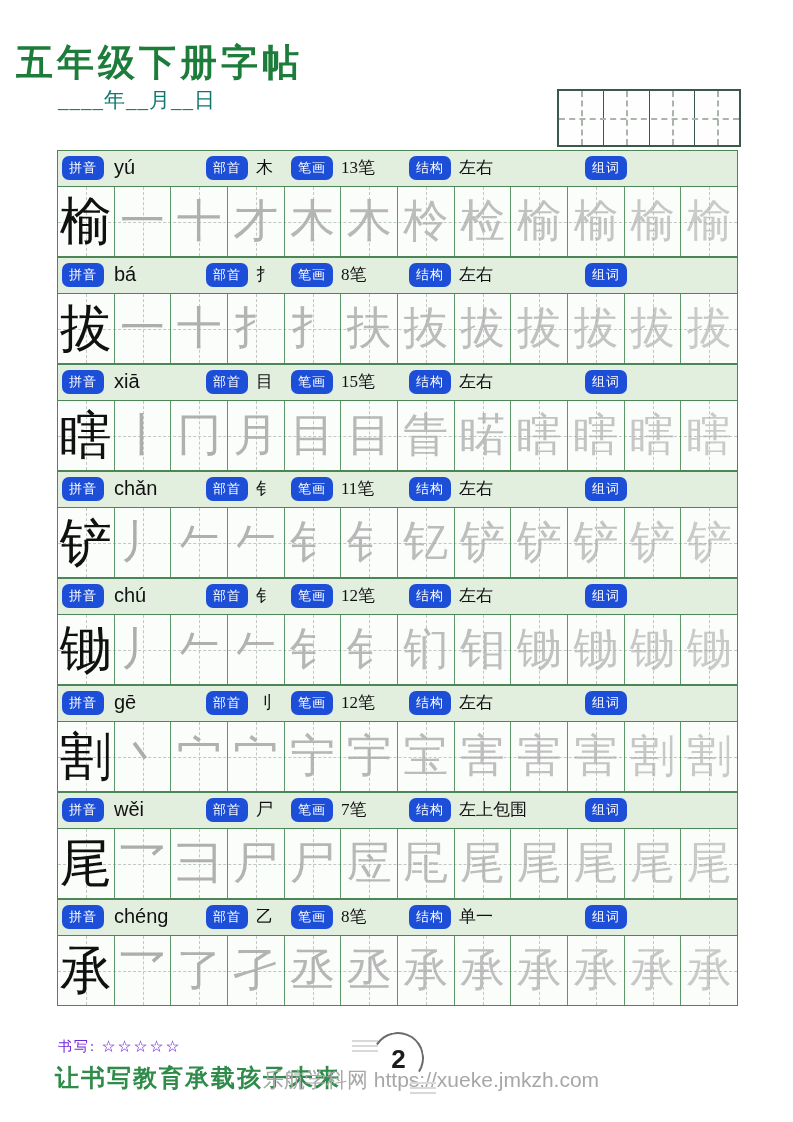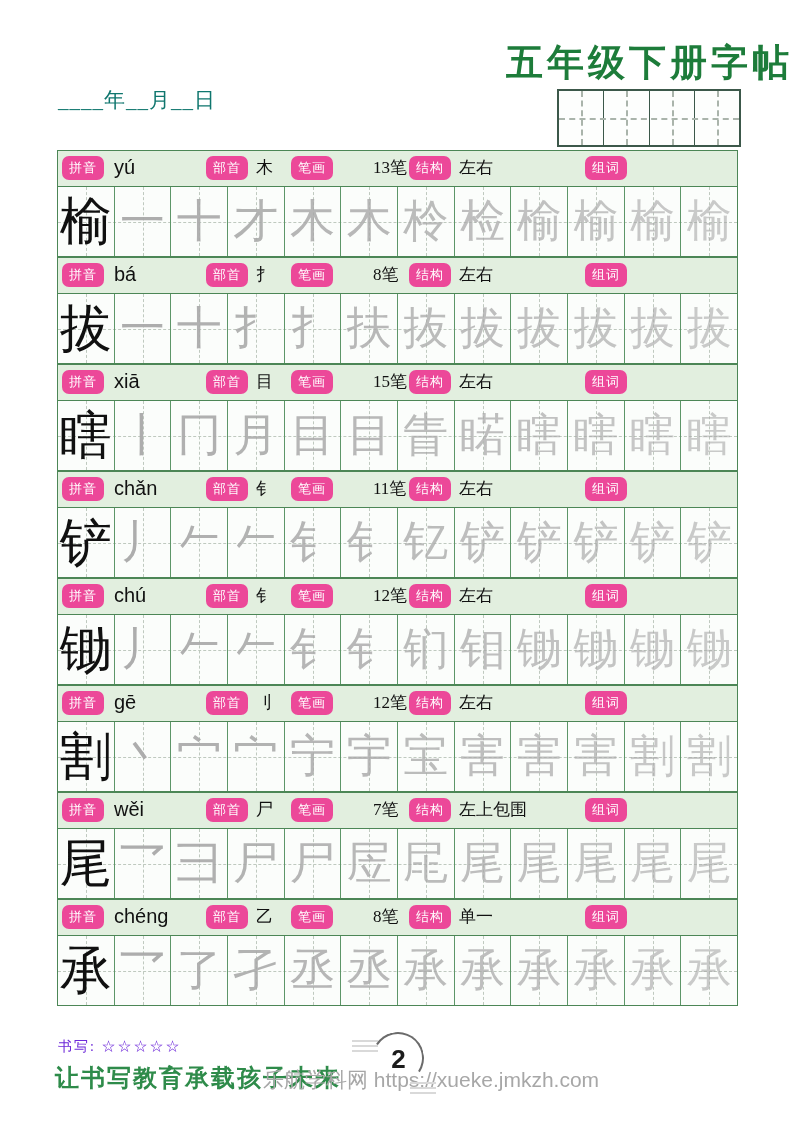--- a/index.html
+++ b/index.html
@@ -5,22 +5,22 @@
   * { margin:0; padding:0; box-sizing:border-box; }
   html,body { background:#ffffff; }
   .page {
     position:relative; width:793px; height:1122px; margin:0 auto;
     background:#ffffff; overflow:hidden;
     font-family:"Liberation Serif", serif;
   }
   
   .title {
     position:absolute; top:38px; left:0; width:100%;
-    text-align:right; font-size:37px; font-weight:bold;
-    color:#1d7c3a; letter-spacing:4px;
+    text-align:left; font-size:37px; font-weight:bold;
+    color:#1d7c3a; letter-spacing:4px;padding-left:16px;
   }
   .date-line {
     position:absolute; top:86px; left:58px;
     font-size:21px; color:#0f766e; letter-spacing:1px;
   }
   .grade-line {
     position:absolute; top:116px; left:320px;
     font-size:19px; color:#2e7d46;
   }
   .name-grid {
@@ -40,31 +40,31 @@
   
   .blocks { position:absolute; top:150px; left:57px; width:681px; }
   .block  { border:1px solid #4c8656; margin-bottom:0; background:#fbfdfb; }
   .block + .block { margin-top:0; border-top:1px solid #4c8656; }
   .block-header {
     position:relative; height:36px; background:#e2efdf;
     border-bottom:1px solid #4c8656;
   }
   .badge {
     position:absolute; top:5px; height:24px; padding:2px 7px 0 7px;
-    background:#ec4899; border-radius:7px; color:#ffffff;
+    background:#1d4ed8; border-radius:7px; color:#ffffff;
     font-size:13px; letter-spacing:1px; line-height:20px;
   }
   .hval { position:absolute; top:5px; color:#111; font-size:17px; line-height:24px; }
   .hval.pinyin { font-family:"Liberation Sans", sans-serif; font-size:20px; top:4px; }
   .b-pinyin   { left:4px;  }
   .v-pinyin   { left:56px; }
   .b-radical  { left:148px; }
   .v-radical  { left:198px; }
   .b-strokes  { left:233px; }
-  .v-strokes  { left:283px;margin-left:32px; }
+  .v-strokes  { left:283px; }
   .b-struct   { left:351px; }
   .v-struct   { left:401px; }
   .b-word     { left:527px; }
   .practice-row { position:relative; display:flex; height:69px; background:#fbfdfb; }
   .practice-row::after {
     content:""; position:absolute; left:0; right:0; top:50%; z-index:1;
     border-top:1px dashed #bfc9bf;
   }
   .cell {
     position:relative; flex:1; text-align:center;

